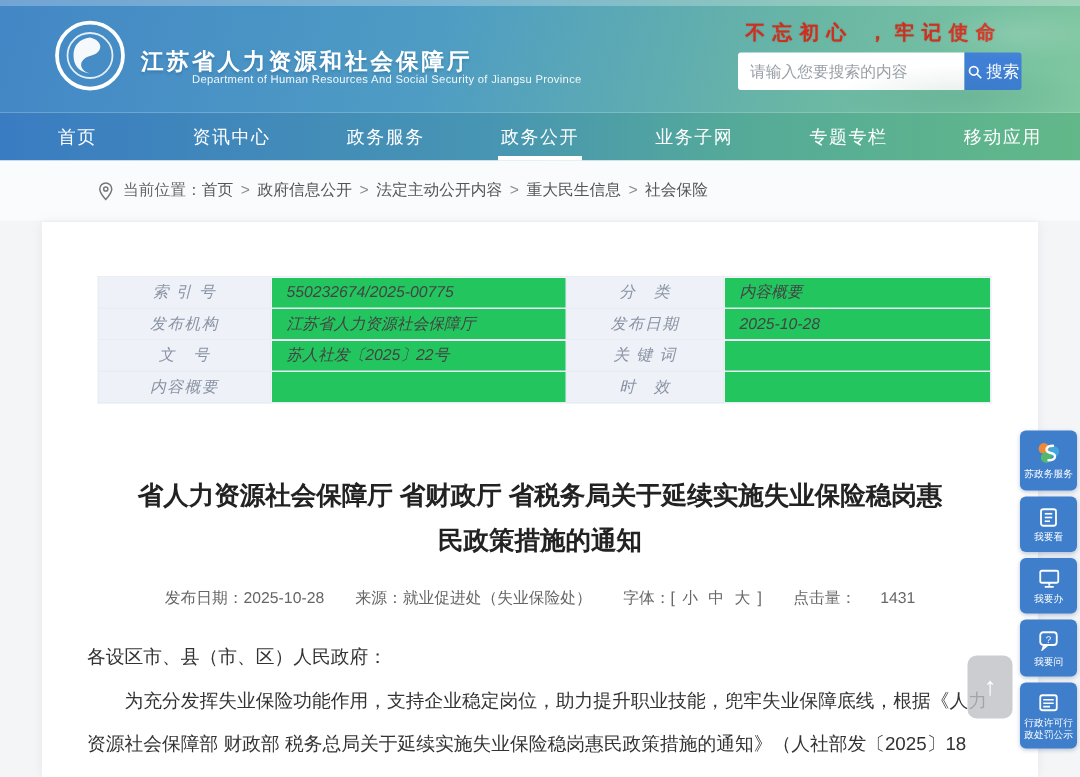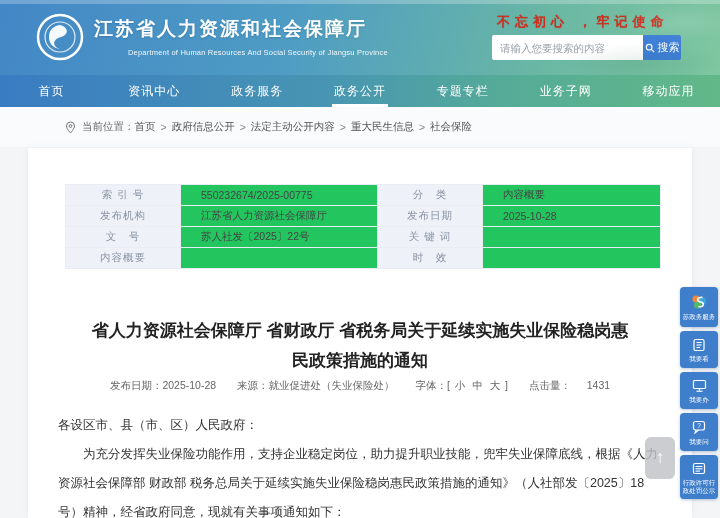--- a/index.html
+++ b/index.html
@@ -10,21 +10,21 @@
   
   .banner { position:relative; height:75px;
     background:linear-gradient(105deg,#4387c6 0%,#4e9cc4 40%,#6ab7a4 75%,#7fc7a0 100%); }
   .banner::before { content:""; position:absolute; top:0; left:0; right:0; height:4px; background:rgba(255,255,255,.25); }
   .banner::after { content:""; position:absolute; right:0; top:0; width:260px; height:75px;
     background:
       radial-gradient(90px 26px at 85% 30%, rgba(255,255,255,.12), transparent 70%),
       radial-gradient(120px 30px at 70% 85%, rgba(20,90,70,.10), transparent 70%);
     pointer-events:none; }
   .logo-wrap { position:absolute; left:36px; top:13px; width:48px; height:48px; }
-  .dept-title { position:absolute; left:94px; top:16px; color:#fff; font-size:19px; font-weight:bold; letter-spacing:2px;
+  .dept-title { position:absolute; left:94px; top:32px; color:#fff; font-size:15px; font-weight:bold; letter-spacing:2px;
     text-shadow:0 1px 2px rgba(0,60,110,.25); }
   .dept-sub { position:absolute; left:96px; top:48px; color:rgba(255,255,255,.92); font-size:7.5px; letter-spacing:.2px;padding-left:32px; }
   .slogan { position:absolute; left:497px; top:13px; width:190px; color:#cf2f1e; font-size:13px; font-weight:bold;
     font-family:"DejaVu Serif","Liberation Serif",serif; letter-spacing:5px; white-space:nowrap;
     text-shadow:0 0 1px rgba(150,20,10,.4); }
   .searchbar { position:absolute; left:492px; top:35px; display:flex; width:189px; height:25px; }
   .search-input { flex:1; height:25px; border:none; outline:none; background:#fff; font-size:10.5px; color:#333;
     padding:0 8px; border-radius:2px 0 0 2px; }
   .search-input::placeholder { color:#9aa0a8; }
   .search-btn { width:46px; height:25px; border:none; background:#3f7fd6; color:#fff; font-size:11px;
@@ -44,26 +44,26 @@
   .crumb-sep { margin:0 5px; color:#888; }
   .crumb-current { color:#555;font-family:Liberation Serif, serif; }
 
   
   .card { position:absolute; left:28px; right:28px; top:148px; bottom:0; background:#fff;
     box-shadow:0 0 6px rgba(120,130,145,.12); }
 
   table.doc-info { position:absolute; left:37px; top:36px; width:595px; border-collapse:collapse; table-layout:fixed; }
   table.doc-info col.c1{width:115px} table.doc-info col.c2{width:197px}
   table.doc-info col.c3{width:105px} table.doc-info col.c4{width:178px}
-  table.doc-info td { border:1px solid #e9edf3; height:21px; font-size:10.5px; padding:1px 20px; vertical-align:middle; }
+  table.doc-info td { border:1px solid #e9edf3; height:21px; font-size:10.5px; padding:1px 10px; vertical-align:middle;font-style:italic; }
   td.lbl { background:#eef1f8; color:#8a93a3; text-align:center; letter-spacing:1px; }
   td.val { color:#444; background:#22c55e; white-space:nowrap; overflow:hidden; }
 
   .art-title { margin:168px 60px 0; text-align:center; font-size:17px; font-weight:bold; color:#222; line-height:1.75; }
-  .art-meta { margin-top:3px; text-align:center; font-size:10.5px; color:#666; }
+  .art-meta { margin-top:16px; text-align:center; font-size:10.5px; color:#666; }
   .art-meta .gap { display:inline-block; width:18px; }
   .font-size-link { cursor:pointer; margin:0 2px; color:#666; }
   .art-body { margin:18px 30px 0; font-size:12.5px; color:#333; line-height:29px; }
   .art-body p.indent { text-indent:2em; }
 
   
   .float-rail { position:absolute; right:2px; top:287px; width:38px; display:flex; flex-direction:column; gap:4px; }
   .float-btn { width:38px; background:#3e7ecb; border-radius:4px; color:#fff; display:flex; flex-direction:column;
     align-items:center; justify-content:center; padding:4px 1px; cursor:pointer; box-shadow:0 1px 3px rgba(30,70,130,.3); }
   .float-btn .fi { height:17px; display:flex; align-items:center; justify-content:center; }
@@ -100,22 +100,22 @@
         <span>搜索</span>
       </button>
     </div>
   </div>
 
   <div class="nav">
     <div class="nav-item">首页</div>
     <div class="nav-item">资讯中心</div>
     <div class="nav-item">政务服务</div>
     <div class="nav-item active">政务公开</div>
+    <div class="nav-item">业务子网</div>
     <div class="nav-item">专题专栏</div>
-    <div class="nav-item">业务子网</div>
     <div class="nav-item">移动应用</div>
   </div>
 
   <div class="crumb-bar">
     <span class="pin">
       <svg width="11" height="13" viewBox="0 0 11 13">
         <path d="M5.5 1 a4 4 0 0 1 4 4 c0 2.6 -4 7 -4 7 s-4 -4.4 -4 -7 a4 4 0 0 1 4 -4 z" fill="none" stroke="#777" stroke-width="1"></path>
         <circle cx="5.5" cy="5" r="1.4" fill="none" stroke="#777" stroke-width="1"></circle>
       </svg>
     </span>

